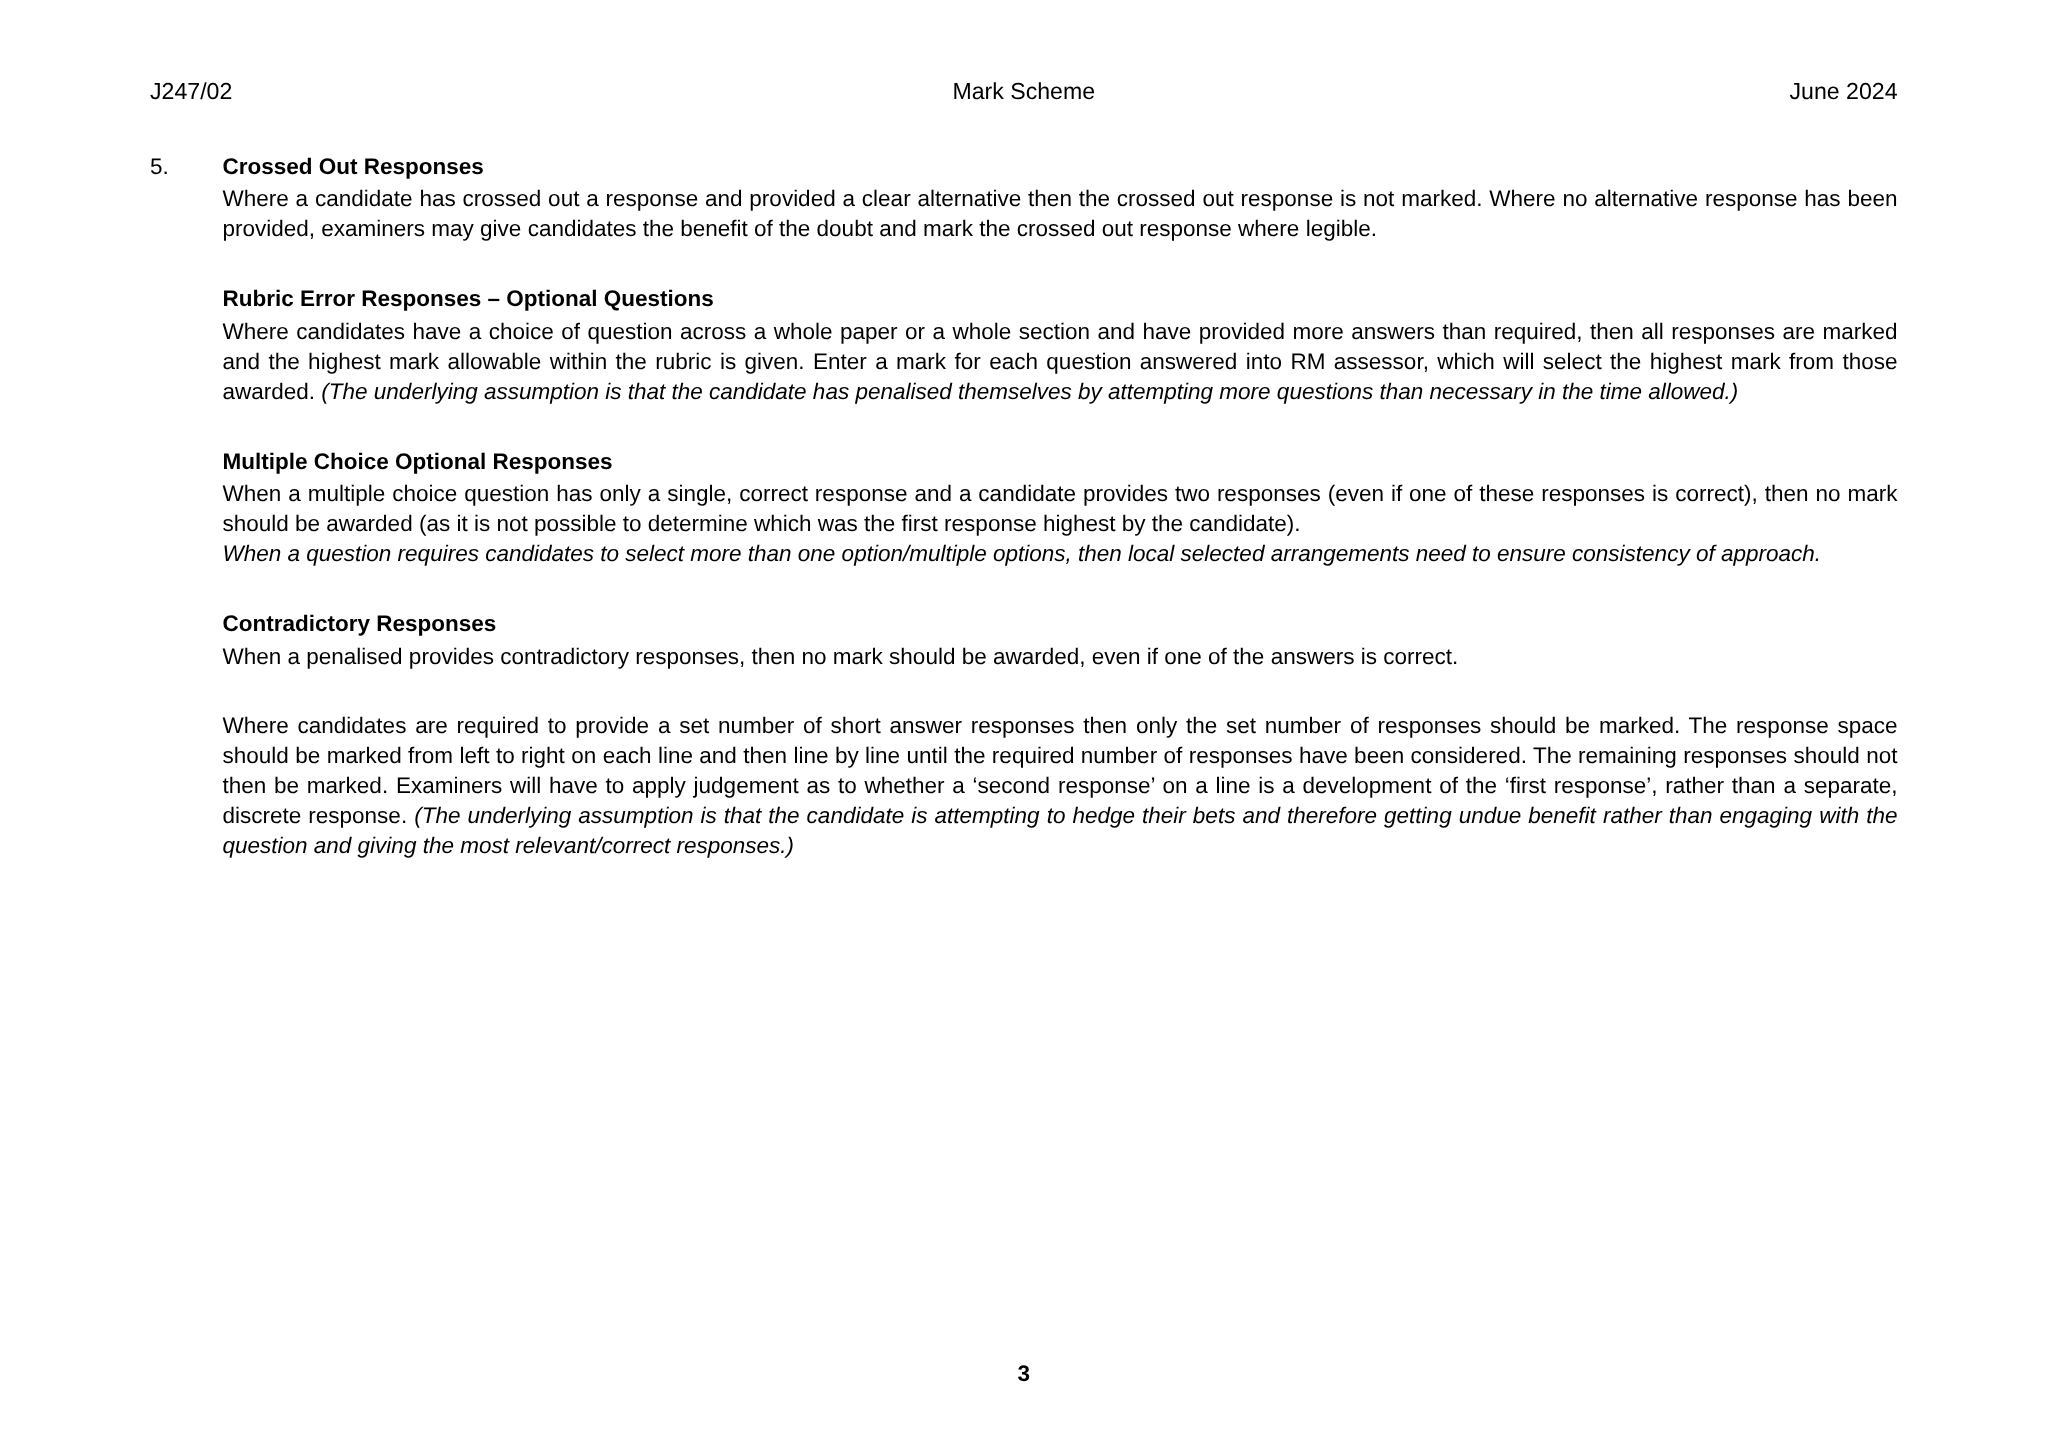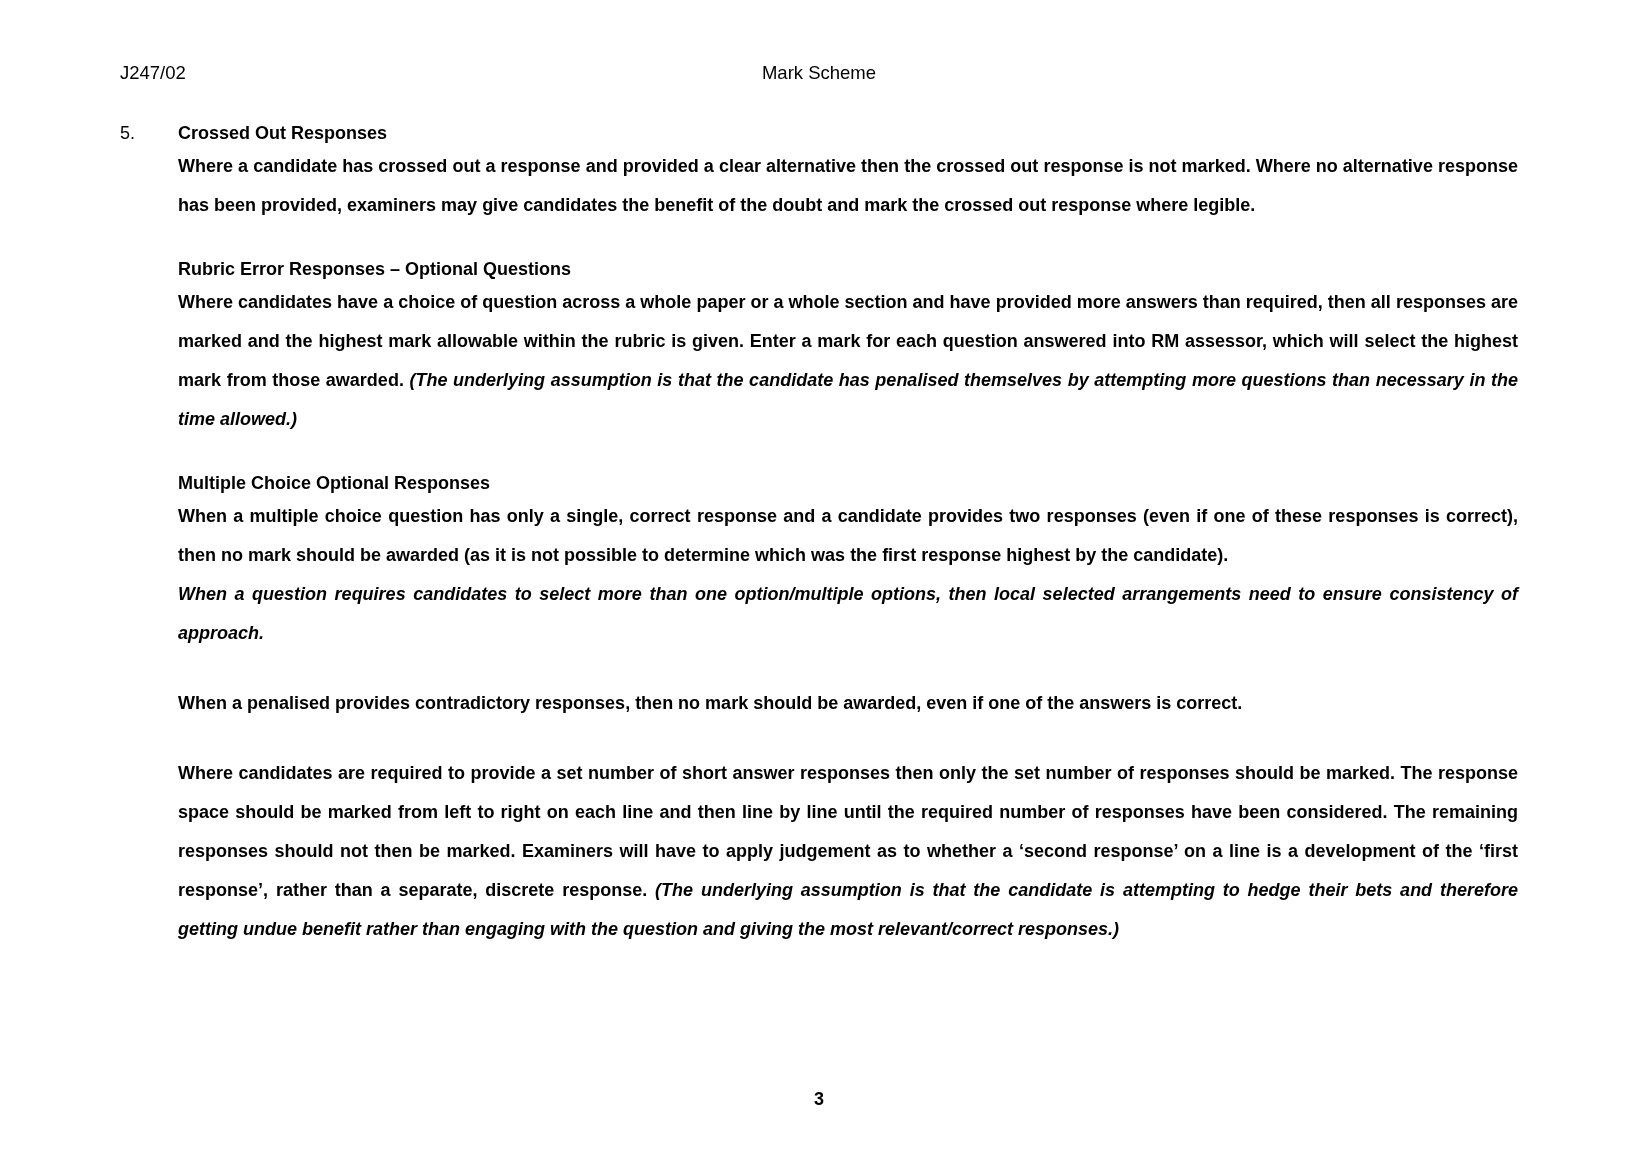--- a/index.html
+++ b/index.html
@@ -42,42 +42,42 @@
     font-weight: normal;
   }
   h2 {
     font-size: 18px;
     line-height: 27px;
     font-weight: bold;
     text-align: left;
   }
   p {
     text-align: justify;
-    line-height: 39px;
-    font-weight: bold;
+    line-height: 24px;
   }
   .em { font-style: italic; }
   .footer {
     position: absolute;
     left: 0;
     width: 100%;
     bottom: 48px;
     text-align: center;
     font-size: 18px;
     font-weight: bold;
   }
 </style>
 </head>
 <body>
 
 <div class="page">
 
   <div class="header">
     <span class="h-left">J247/02</span>
     <span class="h-center">Mark Scheme</span>
+    <span class="h-right">June 2024</span>
   </div>
 
   <div class="doc-body">
 
     <section>
       <span class="sec-num">5.</span>
       <h2>Crossed Out Responses</h2>
       <p><span>Where a candidate has crossed out a response and provided a clear alternative then the crossed out response is not marked. Where no alternative response has been provided, examiners may give candidates the benefit of the doubt and mark the crossed out response where legible.</span></p>
     </section>
 
@@ -86,20 +86,21 @@
       <p><span>Where candidates have a choice of question across a whole paper or a whole section and have provided more answers than required, then all responses are marked and the highest mark allowable within the rubric is given. Enter a mark for each question answered into RM assessor, which will select the highest mark from those awarded. </span><span class="em">(The underlying assumption is that the candidate has penalised themselves by attempting more questions than necessary in the time allowed.)</span></p>
     </section>
 
     <section>
       <h2>Multiple Choice Optional Responses</h2>
       <p><span>When a multiple choice question has only a single, correct response and a candidate provides two responses (even if one of these responses is correct), then no mark should be awarded (as it is not possible to determine which was the first response highest by the candidate).</span></p>
       <p><span class="em">When a question requires candidates to select more than one option/multiple options, then local selected arrangements need to ensure consistency of approach.</span></p>
     </section>
 
     <section>
+      <h2>Contradictory Responses</h2>
       <p><span>When a penalised provides contradictory responses, then no mark should be awarded, even if one of the answers is correct.</span></p>
     </section>
 
     <section>
       <p><span>Where candidates are required to provide a set number of short answer responses then only the set number of responses should be marked. The response space should be marked from left to right on each line and then line by line until the required number of responses have been considered.  The remaining responses should not then be marked. Examiners will have to apply judgement as to whether a ‘second response’ on a line is a development of the ‘first response’, rather than a separate, discrete response.  </span><span class="em">(The underlying assumption is that the candidate is attempting to hedge their bets and therefore getting undue benefit rather than engaging with the question and giving the most relevant/correct responses.)</span></p>
     </section>
 
   </div>
 
   <div class="footer">

